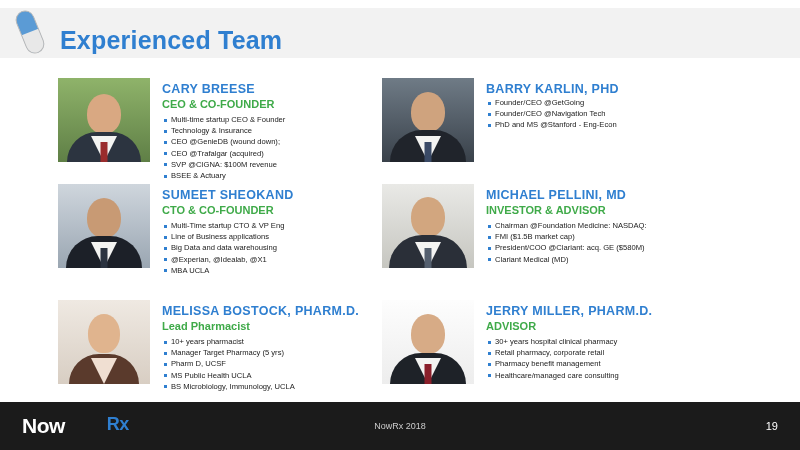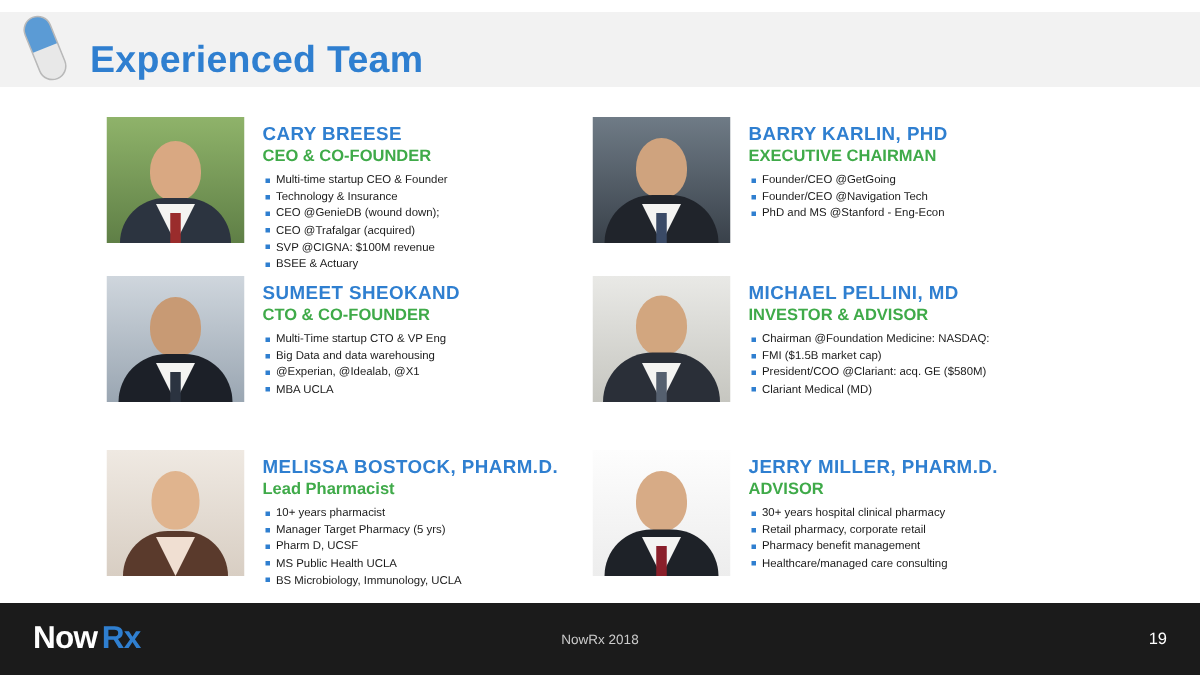--- a/index.html
+++ b/index.html
@@ -34,21 +34,21 @@
   }
   .pill-logo {
     position: absolute;
     left: 10px; top: 4px;
     width: 40px; height: 56px;
   }
 
   
   .grid {
     position: absolute;
-    left: 13px; top: 70px;
+    left: 0; top: 70px;
     width: 784px; height: 320px;
   }
   .person {
     position: absolute;
     display: flex;
     width: 360px;
   }
   .col-left  { left: 58px; }
   .col-right { right: 42px; }
   .row-1 { top: 8px; }
@@ -139,24 +139,25 @@
     display: flex;
     gap: 3px;
   }
   .footer-logo .now {
     font-size: 21px;
     font-weight: bold;
     color: #ffffff;
     letter-spacing: -0.5px;
   }
   .footer-logo .rx {
-    font-size: 21px;
+    font-size: 18px;
     font-weight: bold;
     color: #2f7fd0;
     letter-spacing: -0.5px;
+    margin-left: 39px;
   }
   .footer-center {
     position: absolute;
     left: 0; right: 0;
     text-align: center;
     font-size: 9px;
     color: #cccccc;
   }
   .footer-page {
     position: absolute;
@@ -208,21 +209,20 @@
     <div class="person col-right row-1">
       <div class="photo">
         <div class="bg" style="background:linear-gradient(#6f7b86,#39414a);"></div>
         <div class="head" style="top:14px;width:34px;height:40px;background:#cfa37e;"></div>
         <div class="body" style="width:76px;height:32px;background:#20242b;"></div>
         <div class="shirt"></div>
         <div class="tie" style="background:#3a4a66;"></div>
       </div>
       <div class="info">
         <div class="p-name">BARRY KARLIN, PHD</div>
-        <div class="p-role">EXECUTIVE CHAIRMAN</div>
         <ul class="p-bullets">
           <li>Founder/CEO @GetGoing</li>
           <li>Founder/CEO @Navigation Tech</li>
           <li>PhD and MS @Stanford - Eng-Econ</li>
         </ul>
       </div>
     </div>
 
     <div class="person col-left row-2">
       <div class="photo">
@@ -230,20 +230,21 @@
         <div class="head" style="top:14px;width:34px;height:40px;background:#c89a74;"></div>
         <div class="body" style="width:76px;height:32px;background:#1c2028;"></div>
         <div class="shirt"></div>
         <div class="tie" style="background:#2b3340;"></div>
       </div>
       <div class="info">
         <div class="p-name">SUMEET SHEOKAND</div>
         <div class="p-role">CTO &amp; CO-FOUNDER</div>
         <ul class="p-bullets">
           <li>Multi-Time startup CTO &amp; VP Eng</li>
+          <li>Line of Business applications</li>
           <li>Big Data and data warehousing</li>
           <li>@Experian, @Idealab, @X1</li>
           <li>MBA UCLA</li>
         </ul>
       </div>
     </div>
 
     <div class="person col-right row-2">
       <div class="photo">
         <div class="bg" style="background:linear-gradient(#e9e9e6,#c6c6c0);"></div>

